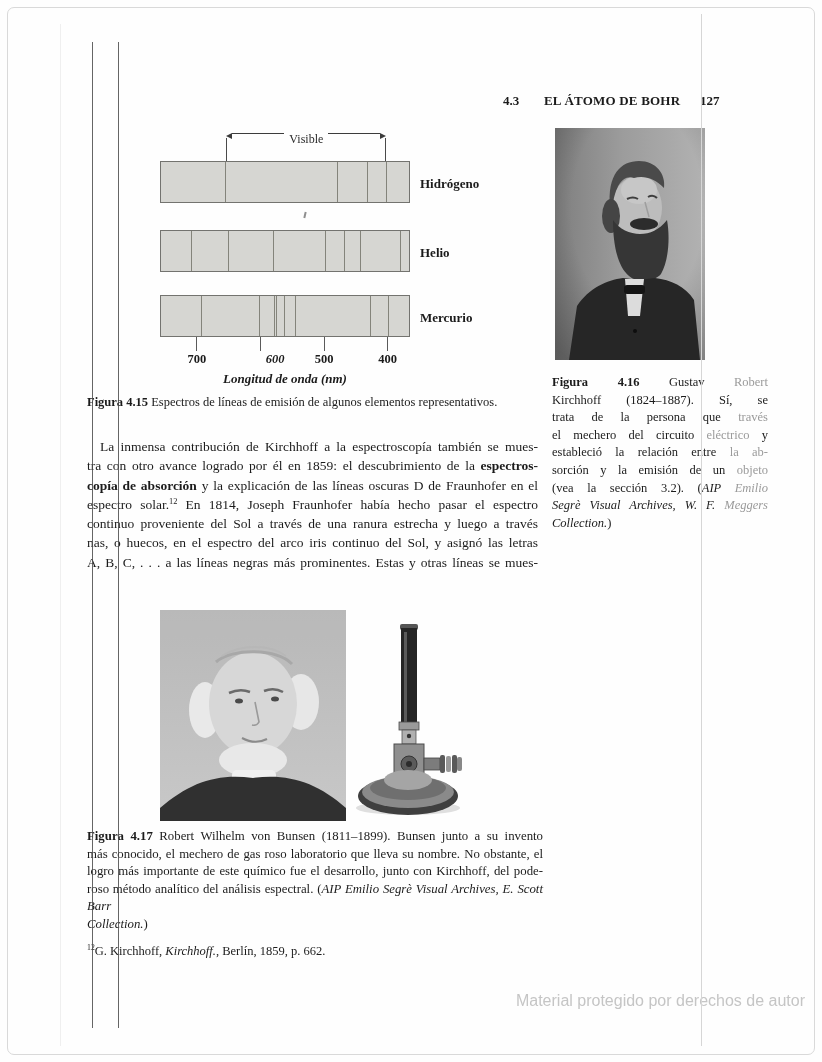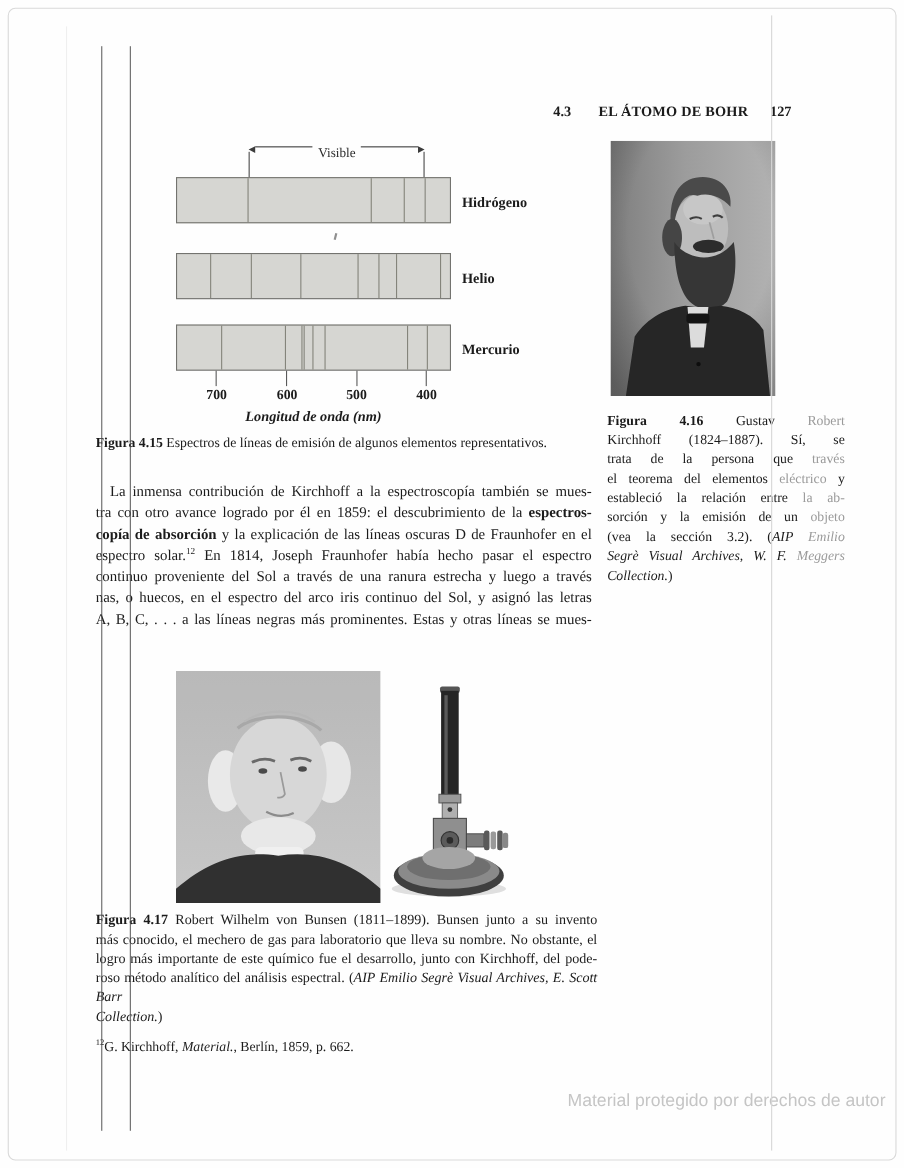--- a/index.html
+++ b/index.html
@@ -126,21 +126,21 @@
           <div class="sline" style="left: 209.4px;"></div>
           <div class="sline" style="left: 227.2px;"></div>
         </div>
       <span class="band-label">Mercurio</span>
     </div>
 
     <div class="ticks">
         <div class="tick" style="left: 36.4px;"></div>
         <div class="tick-num" style="left: 19.9px;">700</div>
         <div class="tick" style="left: 100px;"></div>
-        <div class="tick-num" style="left: 84px;">600</div>
+        <div class="tick-num" style="left: 98px; font-style: italic;">600</div>
         <div class="tick" style="left: 163.6px;"></div>
         <div class="tick-num" style="left: 147.1px;">500</div>
         <div class="tick" style="left: 227.2px;"></div>
         <div class="tick-num" style="left: 210.7px;">400</div>
       </div>
     <div class="axis-title">Longitud de onda (nm)</div>
   </section>
 
   <div class="caption caption415"><span class="seg-b">Figura 4.15</span><span class="">   Espectros de líneas de emisión de algunos elementos representativos.</span></div>
 
@@ -182,21 +182,21 @@
       <polygon points="70,151 89,151 85,188 73,188" fill="#dcdcdc"></polygon>
       <rect x="69" y="157" width="21" height="9" rx="3" fill="#141414"></rect>
       <circle cx="80" cy="203" r="2" fill="#0d0d0d"></circle>
     </svg>
   </div>
 
   <div class="caption caption416 jl-last-left">
       <div class="rtl-line"><span class="seg-b">Figura  4.16</span><span class="">  Gustav </span><span class="seg-f">Robert</span></div>
       <div class="rtl-line"><span class="">Kirchhoff (1824–1887). Sí, se</span></div>
       <div class="rtl-line"><span class="">trata de la persona que </span><span class="seg-f">través</span></div>
-      <div class="rtl-line"><span class="">el teorema del elementos </span><span class="seg-f">eléctrico</span><span class=""> y</span></div>
+      <div class="rtl-line"><span class="">el mechero del circuito </span><span class="seg-f">eléctrico</span><span class=""> y</span></div>
       <div class="rtl-line"><span class="">estableció la relación entre </span><span class="seg-f">la ab-</span></div>
       <div class="rtl-line"><span class="">sorción y la emisión de un </span><span class="seg-f">objeto</span></div>
       <div class="rtl-line"><span class="">(vea la sección 3.2). (</span><span class="seg-i">AIP </span><span class="seg-i seg-f">Emilio</span></div>
       <div class="rtl-line"><span class="seg-i">Segrè Visual Archives, W. F. </span><span class="seg-i seg-f">Meggers</span></div>
       <div class="rtl-line"><span class="seg-i">Collection.</span><span class="">)</span></div>
     </div>
 
   <div class="photo bunsen">
     <svg width="186" height="211" viewBox="0 0 186 211">
       <defs>
@@ -243,22 +243,22 @@
       <rect x="101" y="135" width="5" height="14" rx="2" fill="#888"></rect>
       <ellipse cx="52" cy="174" rx="50" ry="19" fill="#3f3f3f"></ellipse>
       <ellipse cx="52" cy="170" rx="46" ry="16" fill="#8a8a8a"></ellipse>
       <ellipse cx="52" cy="166" rx="38" ry="12" fill="#6f6f6f"></ellipse>
       <ellipse cx="52" cy="158" rx="24" ry="10" fill="#a5a5a5"></ellipse>
     </svg>
   </div>
 
   <div class="caption caption417 jl-last-left">
       <div class="rtl-line"><span class="seg-b">Figura 4.17</span><span class="">  Robert Wilhelm von Bunsen (1811–1899). Bunsen junto a su invento</span></div>
-      <div class="rtl-line"><span class="">más conocido, el mechero de gas para laboratorio que lleva su nombre. No obstante, el</span></div>
+      <div class="rtl-line"><span class="">más conocido, el mechero de gas roso laboratorio que lleva su nombre. No obstante, el</span></div>
       <div class="rtl-line"><span class="">logro más importante de este químico fue el desarrollo, junto con Kirchhoff, del pode-</span></div>
       <div class="rtl-line"><span class="">roso método analítico del análisis espectral. (</span><span class="seg-i">AIP Emilio Segrè Visual Archives, E. Scott Barr</span></div>
       <div class="rtl-line"><span class="seg-i">Collection.</span><span class="">)</span></div>
     </div>
 
-  <div class="footnote"><span class="seg-sup">12</span><span class="">G. Kirchhoff, </span><span class="seg-i">Material.</span><span class="">, Berlín, 1859, p. 662.</span></div>
+  <div class="footnote"><span class="seg-sup">12</span><span class="">G. Kirchhoff, </span><span class="seg-i">Kirchhoff.</span><span class="">, Berlín, 1859, p. 662.</span></div>
 
   <div class="watermark">Material protegido por derechos de autor</div>
 </div>
 
 </body></html>

